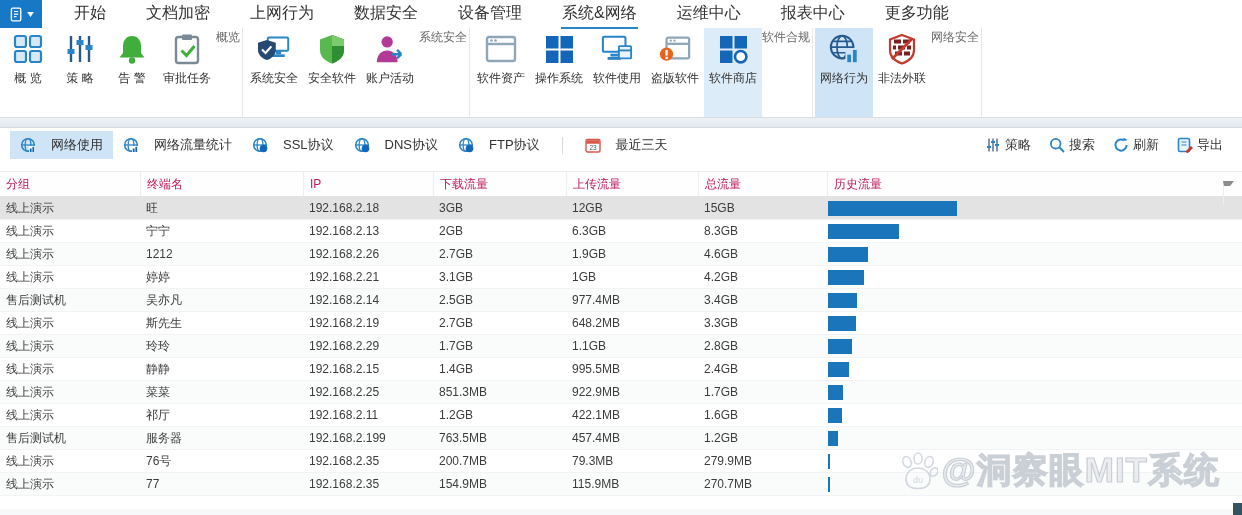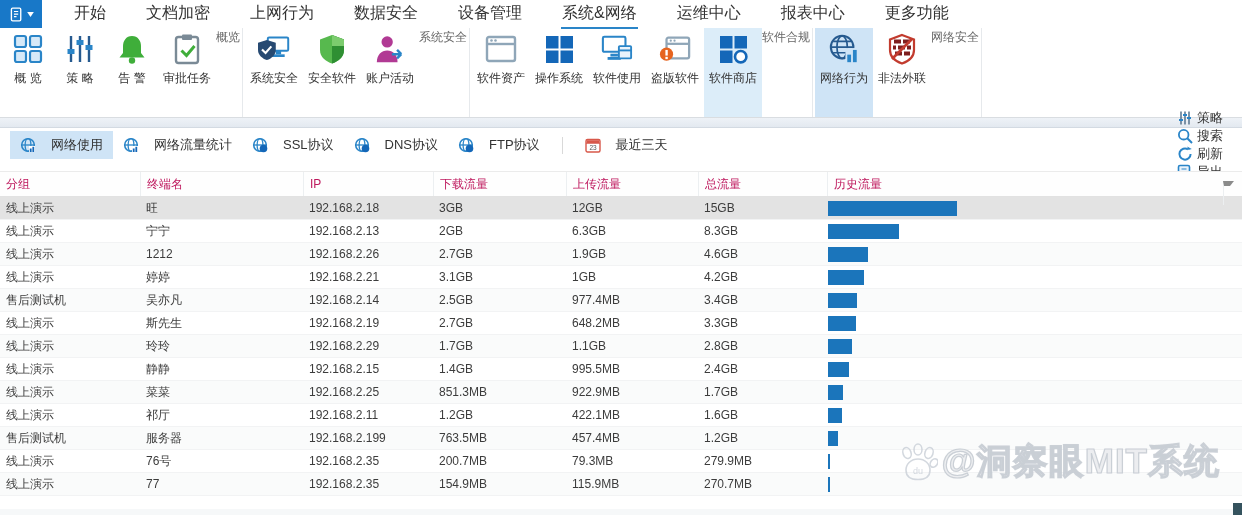--- a/index.html
+++ b/index.html
@@ -28,21 +28,21 @@
   .ritem.sel { background:#cfe4f6; }
   .rgroup.selgroup { background:transparent; }
 
   .subband { height:10px; background:linear-gradient(#eef2f7,#e3e9f0); border-bottom:1px solid #d3dae2; }
 
   
   .toolbar { height:34px; display:flex; align-items:center; padding:0 10px; background:#fff; }
   .ttab { display:flex; align-items:center; gap:15px; padding:5px 10px; font-size:13px; color:#333; cursor:pointer; }
   .ttab.selected { background:#cfe4f6; }
   .tdivider { width:1px; height:17px; background:#d9d9d9; margin:0 12px; }
-  .tool-actions { margin-left:auto; display:flex; align-items:center;flex-direction:column; }
+  .tool-actions { margin-left:auto; display:flex; align-items:center; }
   .taction { display:flex; align-items:center; gap:4px; padding:0 9px; font-size:13px; color:#333; cursor:pointer; }
   .sic { width:16px; height:16px; }
 
   .gap { height:9px; background:#fff; }
 
   
   .grid { display:grid; grid-template-columns:140px 163px 130px 133px 132px 129px 1fr; }
   .thead { height:26px; align-items:center; color:#be185d; font-size:12px;
     border-top:1px solid #ebebeb; border-bottom:1px solid #e2e2e2; position:relative; background:#fefefe; }
   .thead > div { padding-left:6px; height:100%; display:flex; align-items:center; border-left:1px solid #eceff1; }
@@ -54,21 +54,21 @@
   .row > div { padding-left:6px; overflow:hidden; white-space:nowrap; }
   .row:nth-child(odd) { background:#fafbfb; }
   .row.selected { background:#e3e3e3; }
   .barcell { padding-left:1px !important; height:100%; display:flex; align-items:center; }
   .bar { height:15px; background:#1b75bb; }
 
   
   .bottomstrip { position:absolute; left:0; right:0; bottom:0; height:6px; background:#f6f8f9; }
   .corner-block { position:absolute; right:0; bottom:0; width:9px; height:12px; background:#35535e; }
 
-  .watermark { position:absolute; right:22px; bottom:30px; display:flex; align-items:center; gap:4px; pointer-events:none; }
+  .watermark { position:absolute; right:22px; bottom:21px; display:flex; align-items:center; gap:4px; pointer-events:none; }
   .wm-text { font-size:35px; font-weight:bold; letter-spacing:1px; color:rgba(255,255,255,0.55);
     -webkit-text-stroke:1.2px rgba(190,196,204,0.75);
     text-shadow:0 0 1px rgba(185,190,198,0.6); }
   .wm-paw { width:40px; height:38px; opacity:0.8; }
 </style>
 </head>
 <body>
 
 <div class="app">
 

